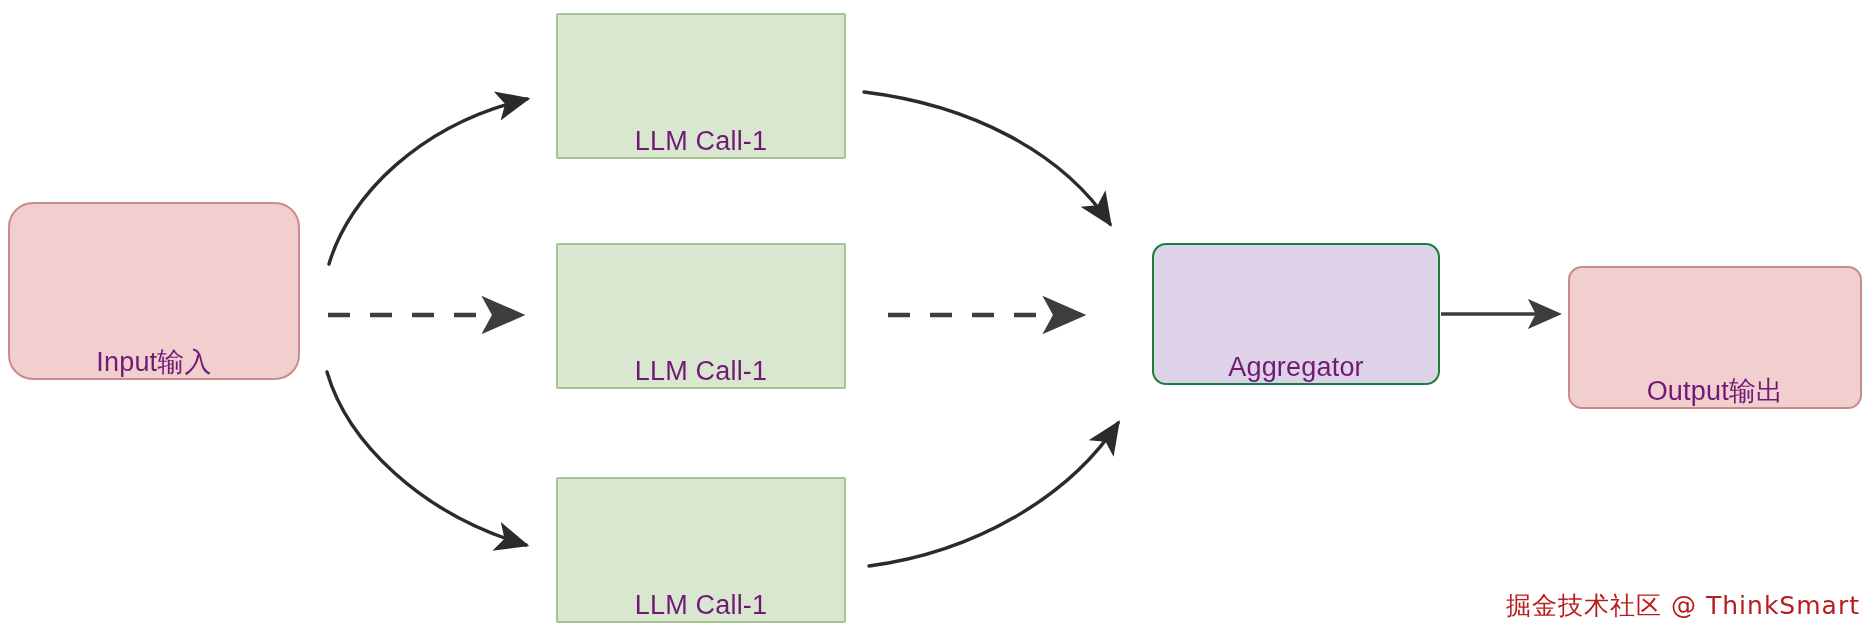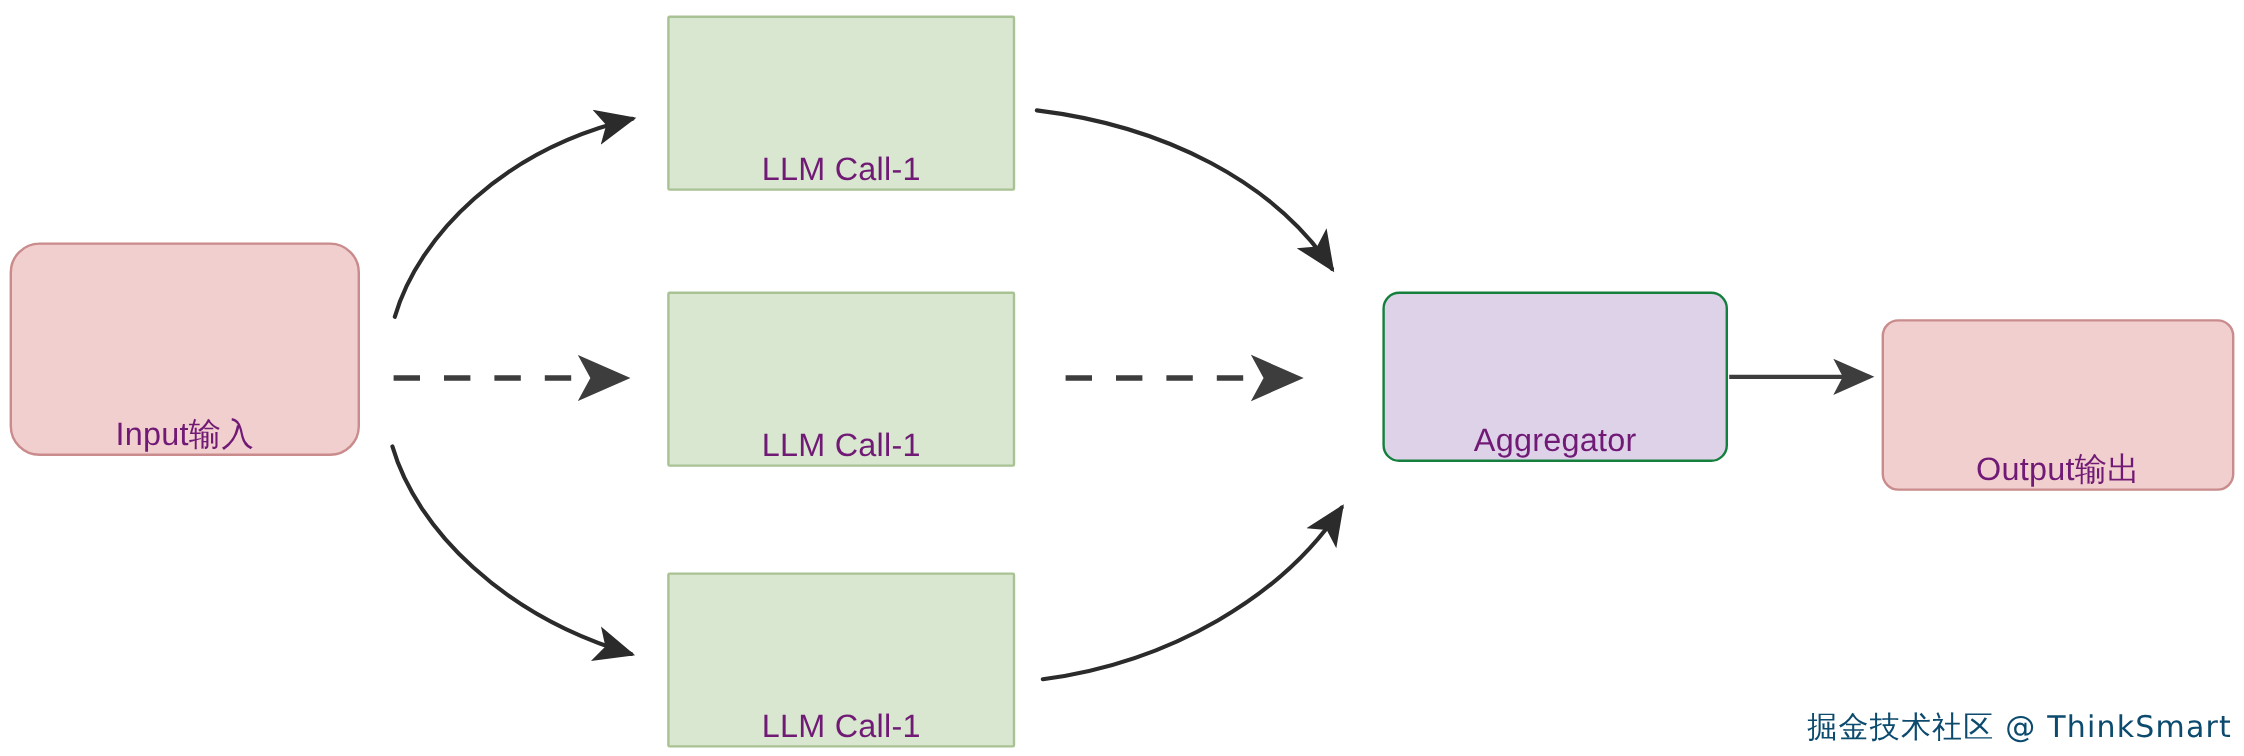--- a/index.html
+++ b/index.html
@@ -74,21 +74,21 @@
     top: 0;
     width: 1870px;
     height: 630px;
     pointer-events: none;
   }
   .watermark {
     position: absolute;
     right: 10px;
     bottom: 8px;
     font-size: 25px;
-    color: #0c4a6e;
+    color: #b91c1c;
     letter-spacing: 1px;
     white-space: nowrap;
     font-family: "DejaVu Sans", "Liberation Sans", sans-serif;
   }
 </style>
 </head>
 <body>
 
 <div id="canvas">
 

